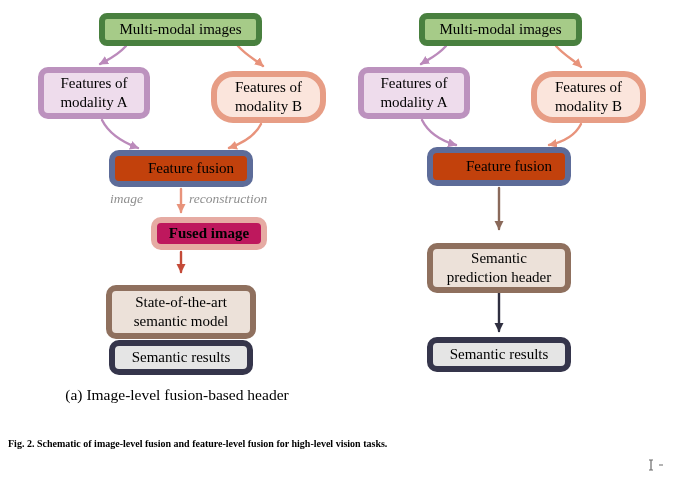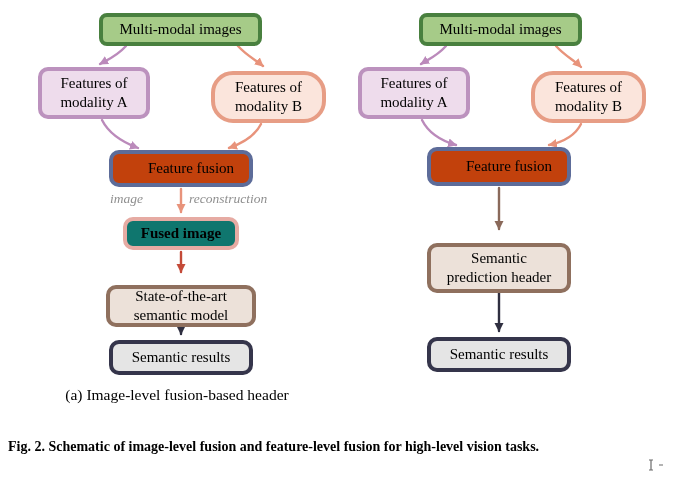--- a/index.html
+++ b/index.html
@@ -13,31 +13,31 @@
     font-family: "Liberation Serif", serif;
     color: #000000;
     overflow: hidden;
   }
   .box {
     position: absolute;
     display: flex;
     align-items: center;
     justify-content: center;
     text-align: center;
-    border: 4px solid #ef4444;
+    border: 6px solid #ef4444;
     border-radius: 10px;
     font-size: 15px;
     line-height: 1.25;
     padding: 2px 8px;
   }
   .green    { background: #a6cb88; border-color: #49803f; }
   .lavender { background: #eedcec; border-color: #bc92be; }
   .peach    { background: #fbe5dc; border-color: #e79d85; border-radius: 22px; }
   .bluegray { background: #c2410c; border-color: #5d6c99; padding-left: 28px; }
-  .pinklight{ background: #0f766e; border-color: #e6aba3; font-weight: bold; }
+  .pinklight{ background: #be185d; border-color: #e6aba3; font-weight: bold; margin-left: 28px; }
   .tan      { background: #ece1d9; border-color: #8f705e; margin-top: 8px; }
   .grayres  { background: #e5e5e5; border-color: #35354b; }
 
   .arrows {
     position: absolute;
     left: 0; top: 0;
     width: 687px; height: 385px;
     pointer-events: none;
   }
   .edge-label {
@@ -51,21 +51,21 @@
     position: absolute;
     top: 386px;
     font-size: 15.5px;
     text-align: center;
   }
   .fig-caption {
     position: absolute;
     left: 8px;
     top: 437px;
     width: 669px;
-    font-size: 14px;
+    font-size: 10px;
     font-weight: bold;
     line-height: 1.38;
     text-align: justify;
   }
   .artifact {
     position: absolute;
     left: 648px;
     top: 459px;
   }
 </style>
@@ -111,21 +111,21 @@
 
   <div class="box green" style="left:99px; top:13px; width:163px; height:33px; border-radius:8px;">Multi-modal images</div>
   <div class="box lavender" style="left:38px; top:67px; width:112px; height:52px;">Features of modality A</div>
   <div class="box peach" style="left:211px; top:71px; width:115px; height:52px;">Features of modality B</div>
   <div class="box bluegray" style="left:109px; top:150px; width:144px; height:37px;">Feature fusion</div>
 
   <span class="edge-label" style="left:110px; top:191px; width:64px; text-align:left;">image</span>
   <span class="edge-label" style="left:189px; top:191px;">reconstruction</span>
 
   <div class="box pinklight" style="left:123px; top:217px; width:116px; height:33px;">Fused image</div>
-  <div class="box tan" style="left:106px; top:277px; width:150px; height:42px;">State-of-the-art semantic model</div>
+  <div class="box tan" style="left:106px; top:277px; width:150px; height:54px;">State-of-the-art semantic model</div>
   <div class="box grayres" style="left:109px; top:340px; width:144px; height:35px;">Semantic results</div>
 
   <div class="box green" style="left:419px; top:13px; width:163px; height:33px; border-radius:8px;">Multi-modal images</div>
   <div class="box lavender" style="left:358px; top:67px; width:112px; height:52px;">Features of modality A</div>
   <div class="box peach" style="left:531px; top:71px; width:115px; height:52px;">Features of modality B</div>
   <div class="box bluegray" style="left:427px; top:147px; width:144px; height:39px;">Feature fusion</div>
   <div class="box tan" style="left:427px; top:235px; width:144px; height:50px;">Semantic prediction header</div>
   <div class="box grayres" style="left:427px; top:337px; width:144px; height:35px;">Semantic results</div>
 
   <div class="panel-caption" style="left:12px; width:330px;">(a) Image-level fusion-based header</div>

